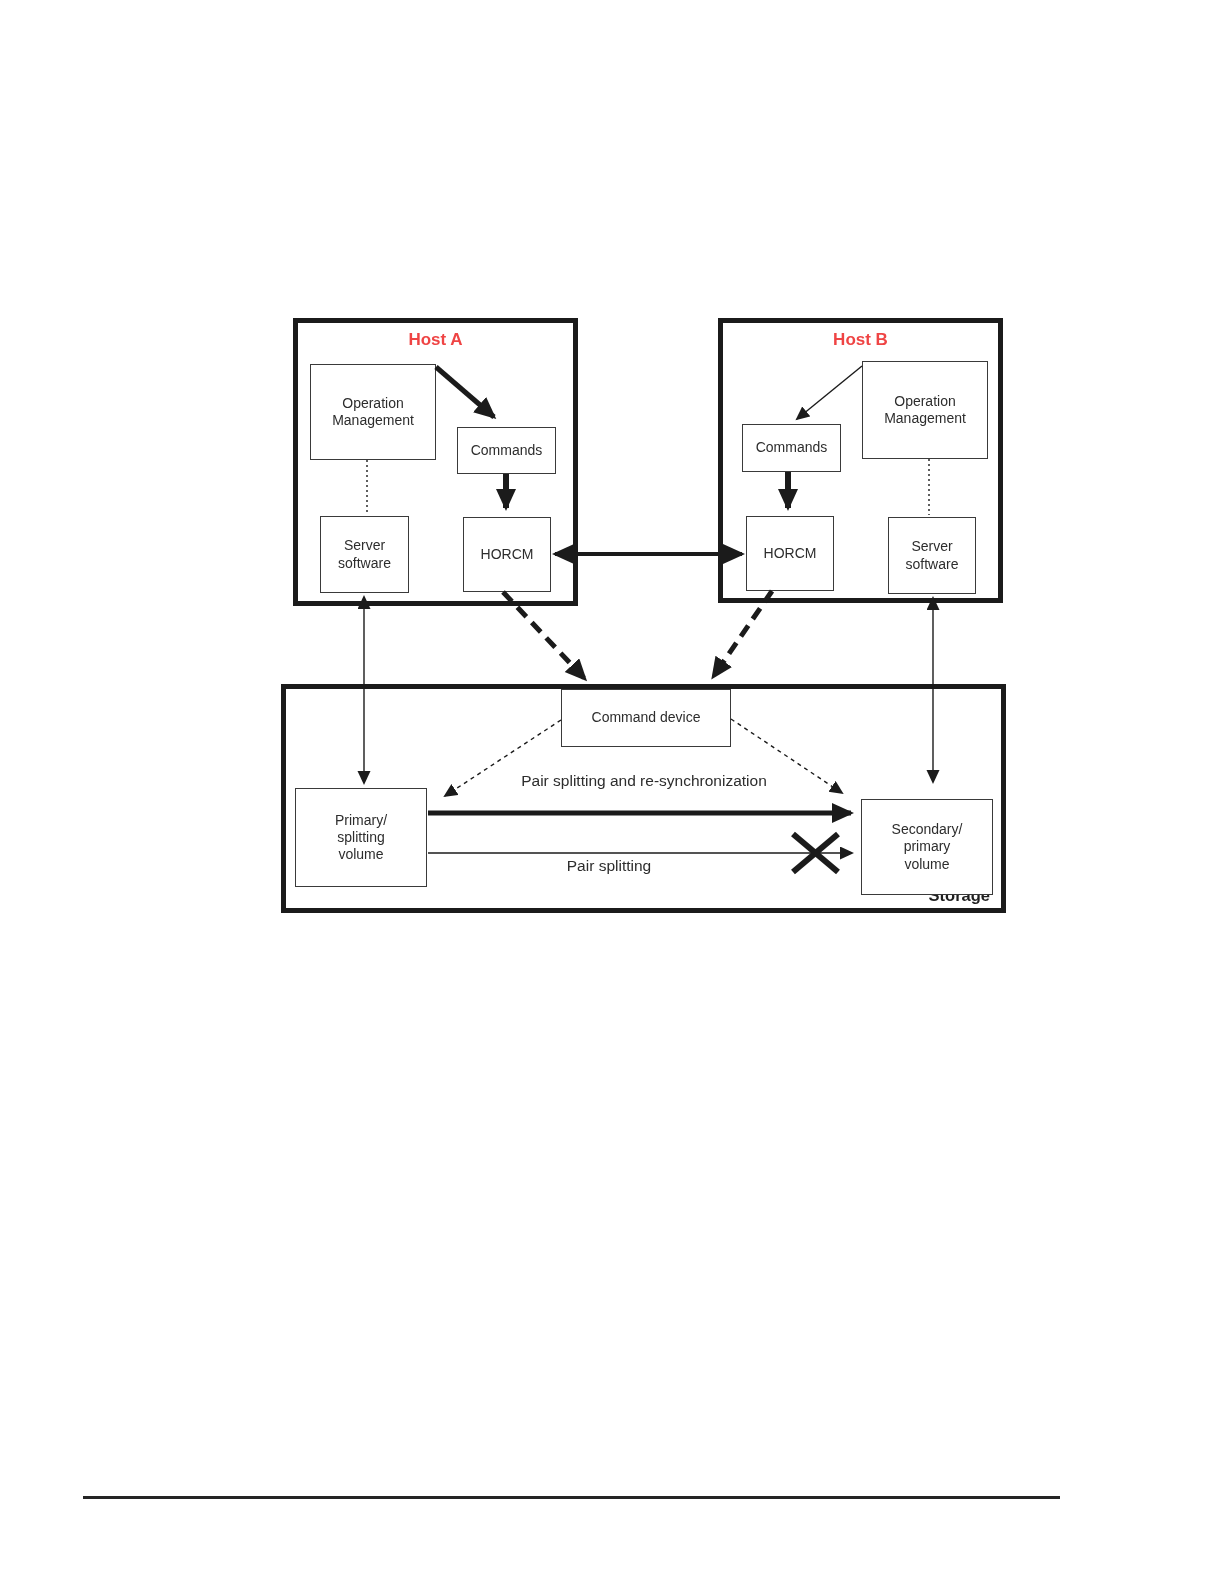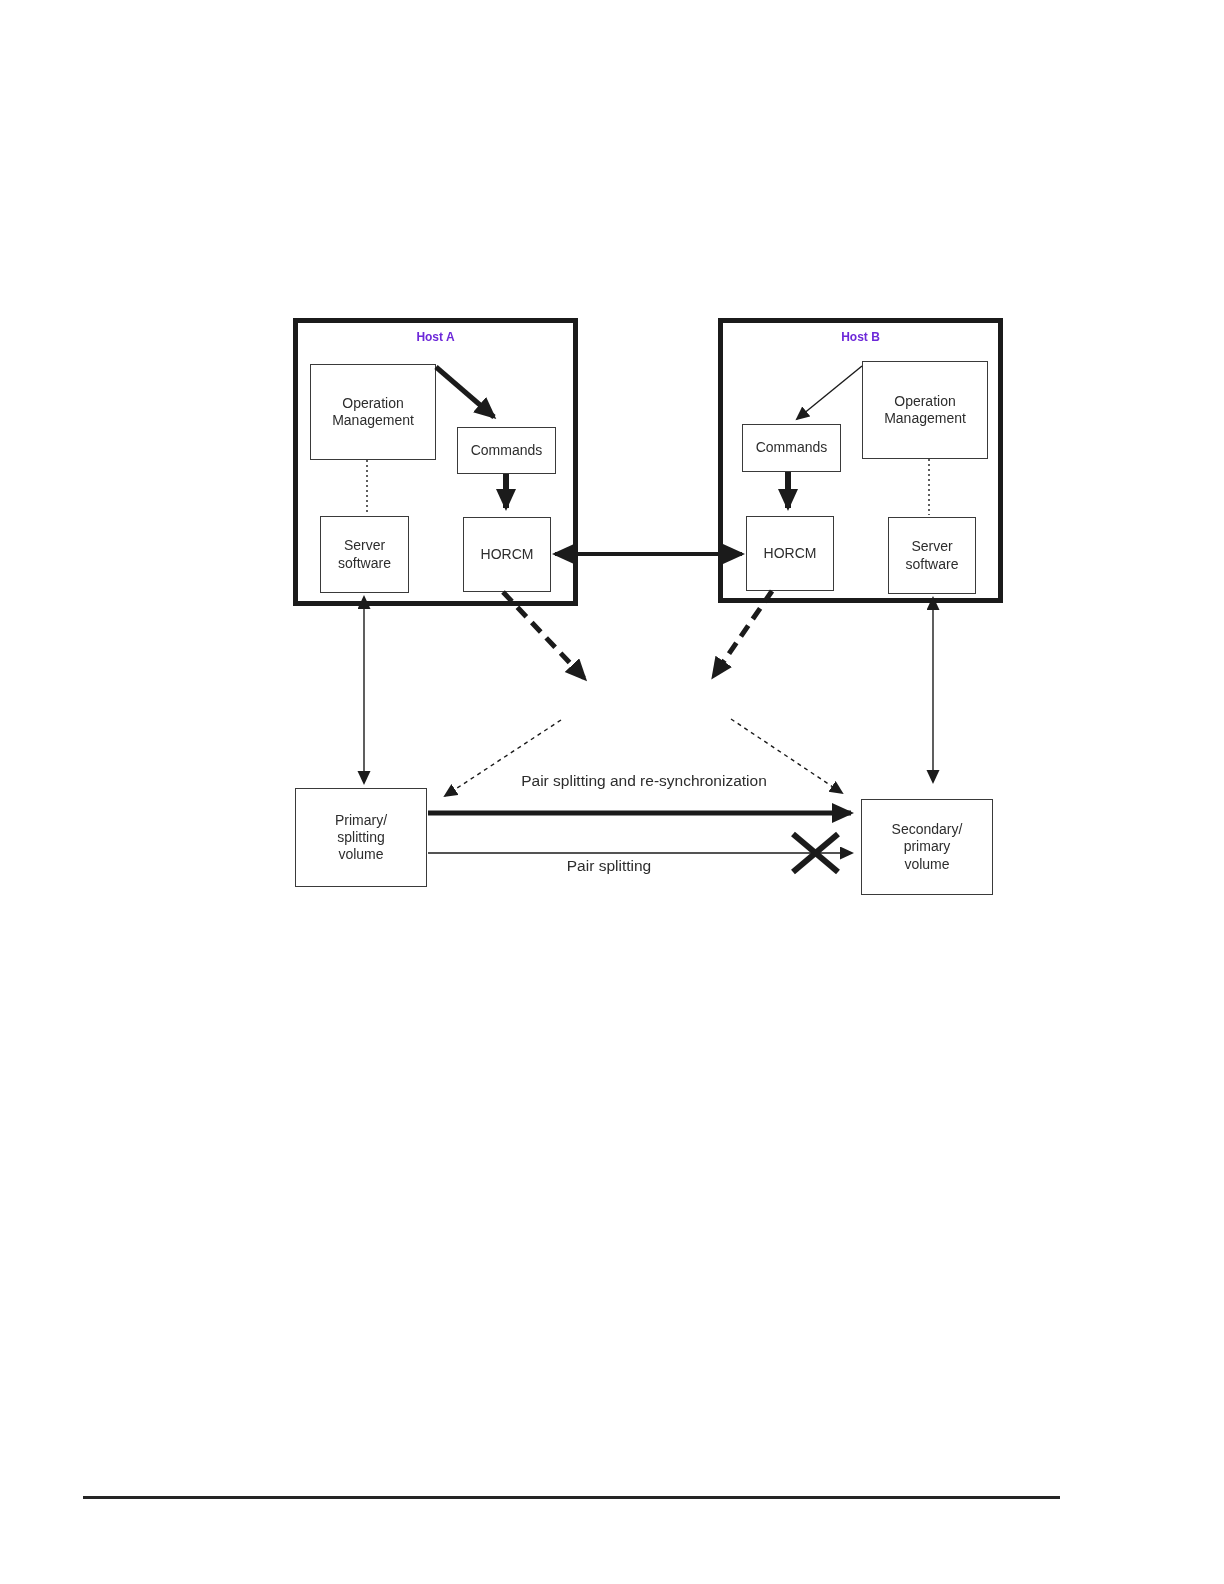--- a/index.html
+++ b/index.html
@@ -32,22 +32,22 @@
     line-height: 1.22;
     color: var(--label);
     white-space: pre-line;
     z-index: 1;
   }
   .host-title {
     position: absolute;
     top: 7px; left: 0; right: 0;
     text-align: center;
     font-weight: bold;
-    font-size: 12px;
-    color: #6d28d9;
+    font-size: 17px;
+    color: #ef4444;
   }
   .storage-title {
     position: absolute;
     right: 11px; bottom: 3px;
     font-weight: bold;
     font-size: 16.5px;
     color: #1f1f1f;
   }
   .float-label {
     position: absolute;
@@ -106,20 +106,26 @@
     <span>Commands</span>
   </div>
   <div class="inner-box" style="left:746px; top:516px; width:88px; height:75px;">
     <span>HORCM</span>
   </div>
   <div class="inner-box" style="left:888px; top:517px; width:88px; height:77px;">
     <span>Server
 software</span>
   </div>
 
+  <div class="outer-box" style="left:281px; top:684px; width:725px; height:229px;">
+    <div class="storage-title">Storage</div>
+  </div>
+  <div class="inner-box" style="left:561px; top:689px; width:170px; height:58px;">
+    <span>Command device</span>
+  </div>
   <div class="inner-box" style="left:295px; top:788px; width:132px; height:99px;">
     <span>Primary/
 splitting
 volume</span>
   </div>
   <div class="inner-box" style="left:861px; top:787px; width:132px; height:96px;margin-top:12px;">
     <span>Secondary/
 primary
 volume</span>
   </div>

